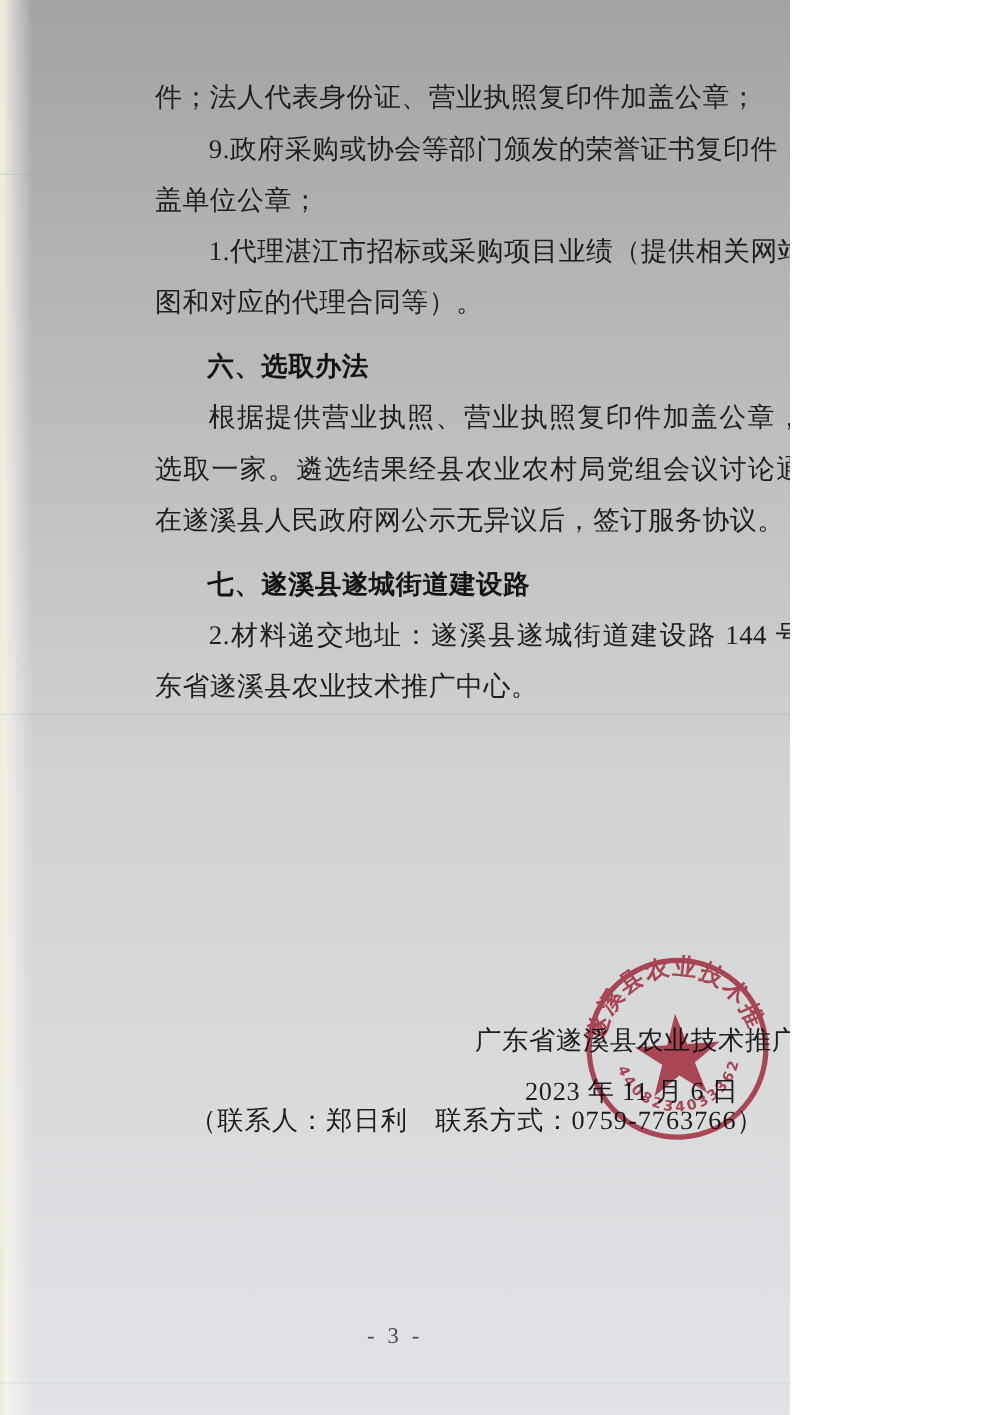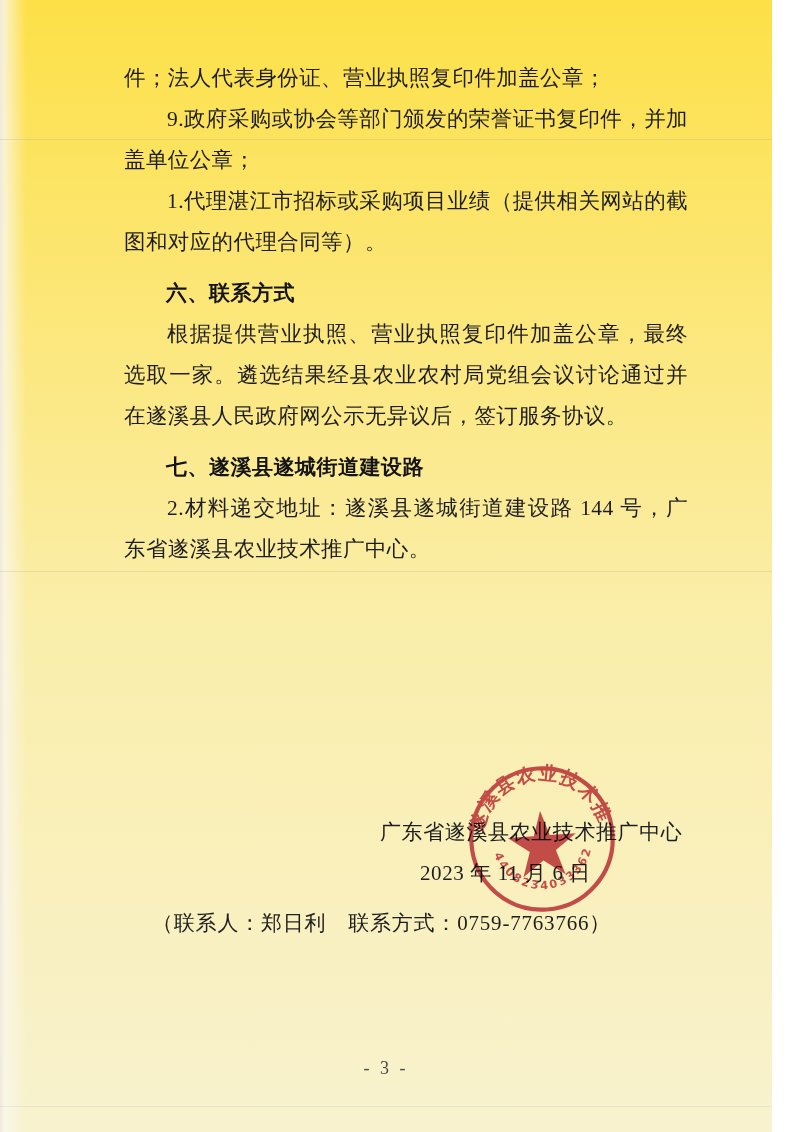--- a/index.html
+++ b/index.html
@@ -3,23 +3,23 @@
 <meta charset="utf-8">
 <style>
   html, body {
     margin: 0;
     padding: 0;
     background: #ffffff;
   }
 
   #page {
     position: relative;
-    width: 772px;
+    width: 632px;
     height: 1132px;
-    background: #fde047;
+    background: #a3a3a3;
     overflow: hidden;
     font-family: "Liberation Serif", "DejaVu Serif", serif;
     color: #1a1a1a;
   }
 
   
   .paper-tint {
     position: absolute;
     inset: 0;
     background:
@@ -106,21 +106,21 @@
     opacity: 0.88;
     transform: rotate(-4deg);
     pointer-events: none;
     mix-blend-mode: multiply;
   }
 
   
   .contact-line {
     position: absolute;
     left: 152px;
-    top: 909px;
+    top: 882px;
     font-size: 21px;
     letter-spacing: 0.8px;
     color: #1e1e20;
     white-space: nowrap;
   }
 
   
   .page-number {
     position: absolute;
     left: 0;
@@ -147,21 +147,21 @@
 
     <p class="para">件；法人代表身份证、营业执照复印件加盖公章；</p>
 
 
     <p class="para indent">9.政府采购或协会等部门颁发的荣誉证书复印件，并加盖单位公章；</p>
 
     <p class="para indent">1.代理湛江市招标或采购项目业绩（提供相关网站的截图和对应的代理合同等）。</p>
 
     <div class="gap-sm"></div>
 
-    <p class="heading">六、联系方式</p>
+    <p class="heading">六、选取办法</p>
 
     <p class="para indent">根据提供营业执照、营业执照复印件加盖公章，最终选取一家。遴选结果经县农业农村局党组会议讨论通过并在遂溪县人民政府网公示无异议后，签订服务协议。</p>
 
     <div class="gap-sm"></div>
 
     <p class="heading">七、遂溪县遂城街道建设路</p>
 
 
     <p class="para indent">2.材料递交地址：遂溪县遂城街道建设路 144 号，广东省遂溪县农业技术推广中心。</p>
 

